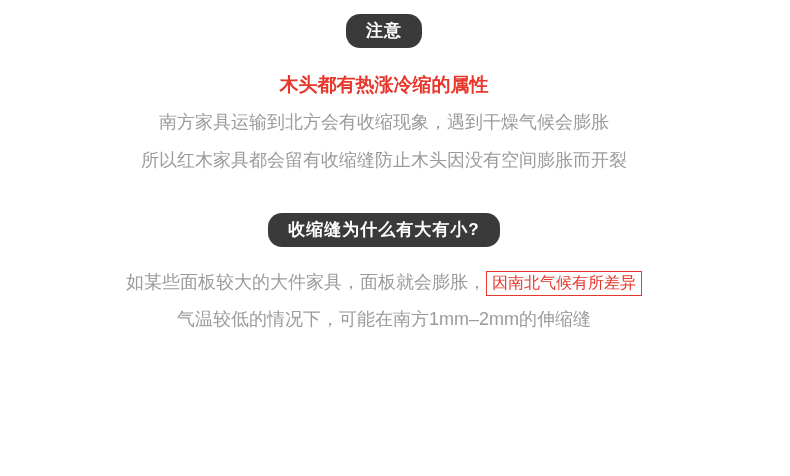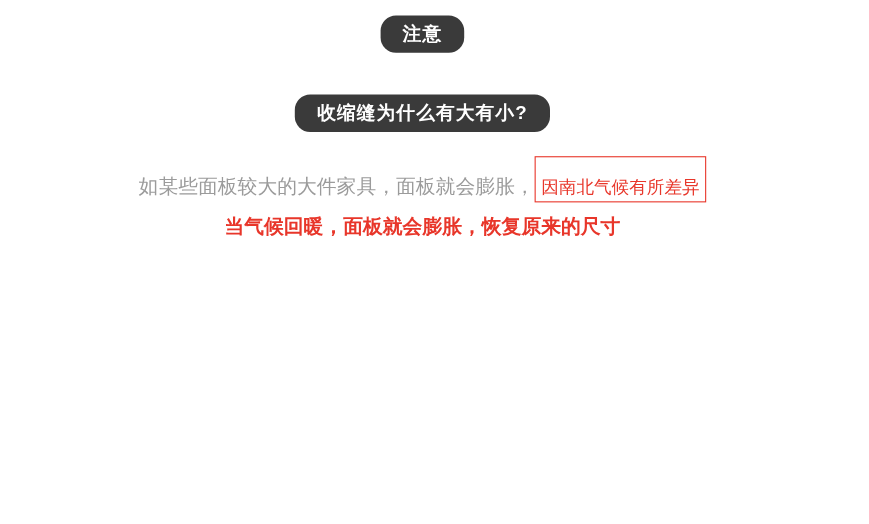--- a/index.html
+++ b/index.html
@@ -56,21 +56,21 @@
     font-weight: bold;
   }
   .red-head {
     color: #e8362a;
     font-size: 19px;
     font-weight: bold;
   }
   .boxed-red {
     color: #e8362a;
     border: 1px solid #e8362a;
-    padding: 18px 5px 2px 5px;
+    padding: 1px 5px 2px 5px;
     display: inline-block;
     line-height: 1.25;
   }
   .block-1 {
     margin-top: 22px;
   }
   .block-1 .line + .line {
     margin-top: 10px;
   }
   .section-2-title {
@@ -88,25 +88,30 @@
 </style>
 </head>
 <body>
 
 <div class="page">
 
   <div class="pill-wrap section-1-title">
     <span class="pill">注意</span>
   </div>
 
+  <div class="block-1">
+    <div class="line red-head">木头都有热涨冷缩的属性</div>
+    <div class="line gray">南方家具运输到北方会有收缩现象，遇到干燥气候会膨胀</div>
+    <div class="line gray">所以红木家具都会留有收缩缝防止木头因没有空间膨胀而开裂</div>
+  </div>
 
   <div class="pill-wrap section-2-title">
     <span class="pill">收缩缝为什么有大有小?</span>
   </div>
 
   <div class="block-2">
     <div class="line">
       <span class="gray inline-seg">如某些面板较大的大件家具，面板就会膨胀，</span><span class="boxed-red">因南北气候有所差异</span>
     </div>
-    <div class="line red-strong">当气候回暖，面板就会膨胀，恢复原来的尺寸</div>
+    <div class="line gray">气温较低的情况下，可能在南方1mm–2mm的伸缩缝</div>
   </div>
 
 </div>
 
 </body></html>

